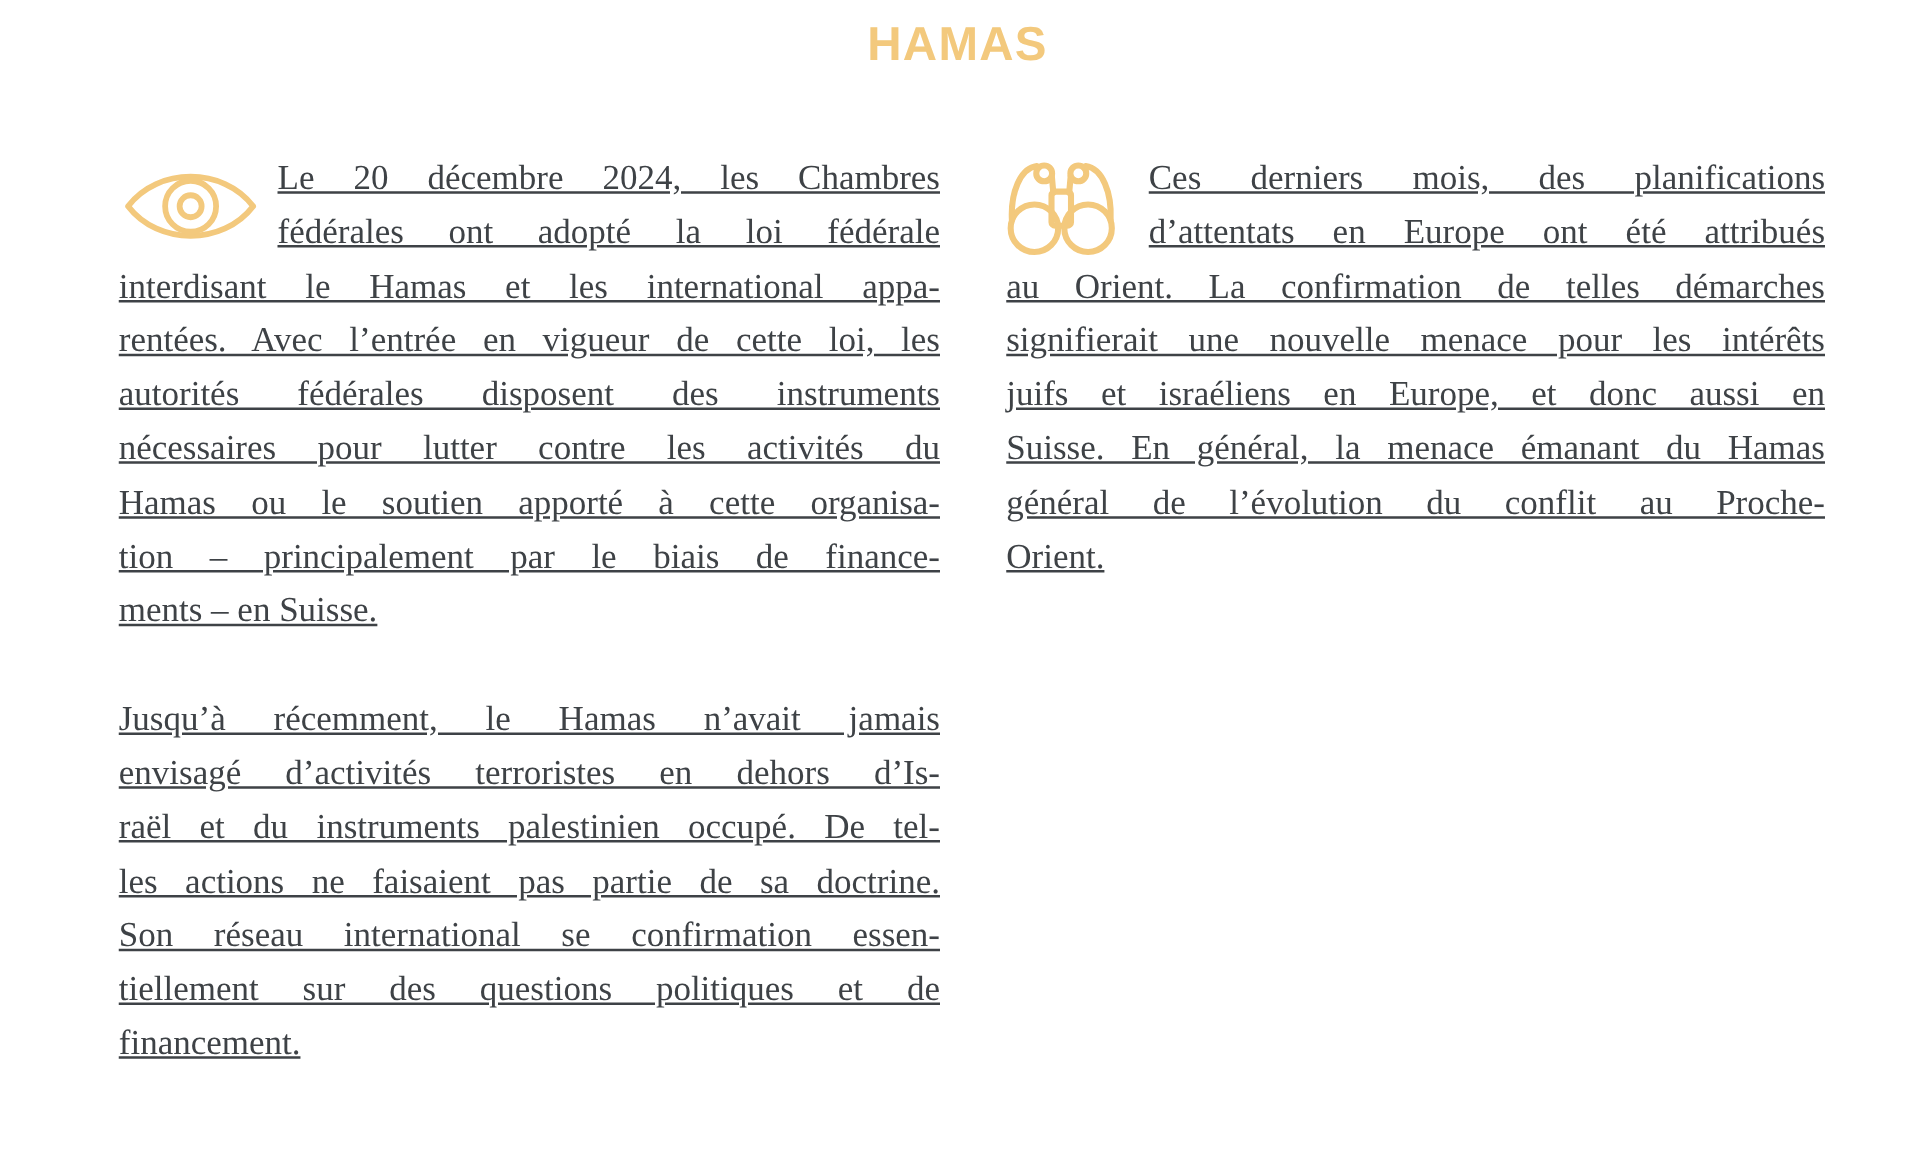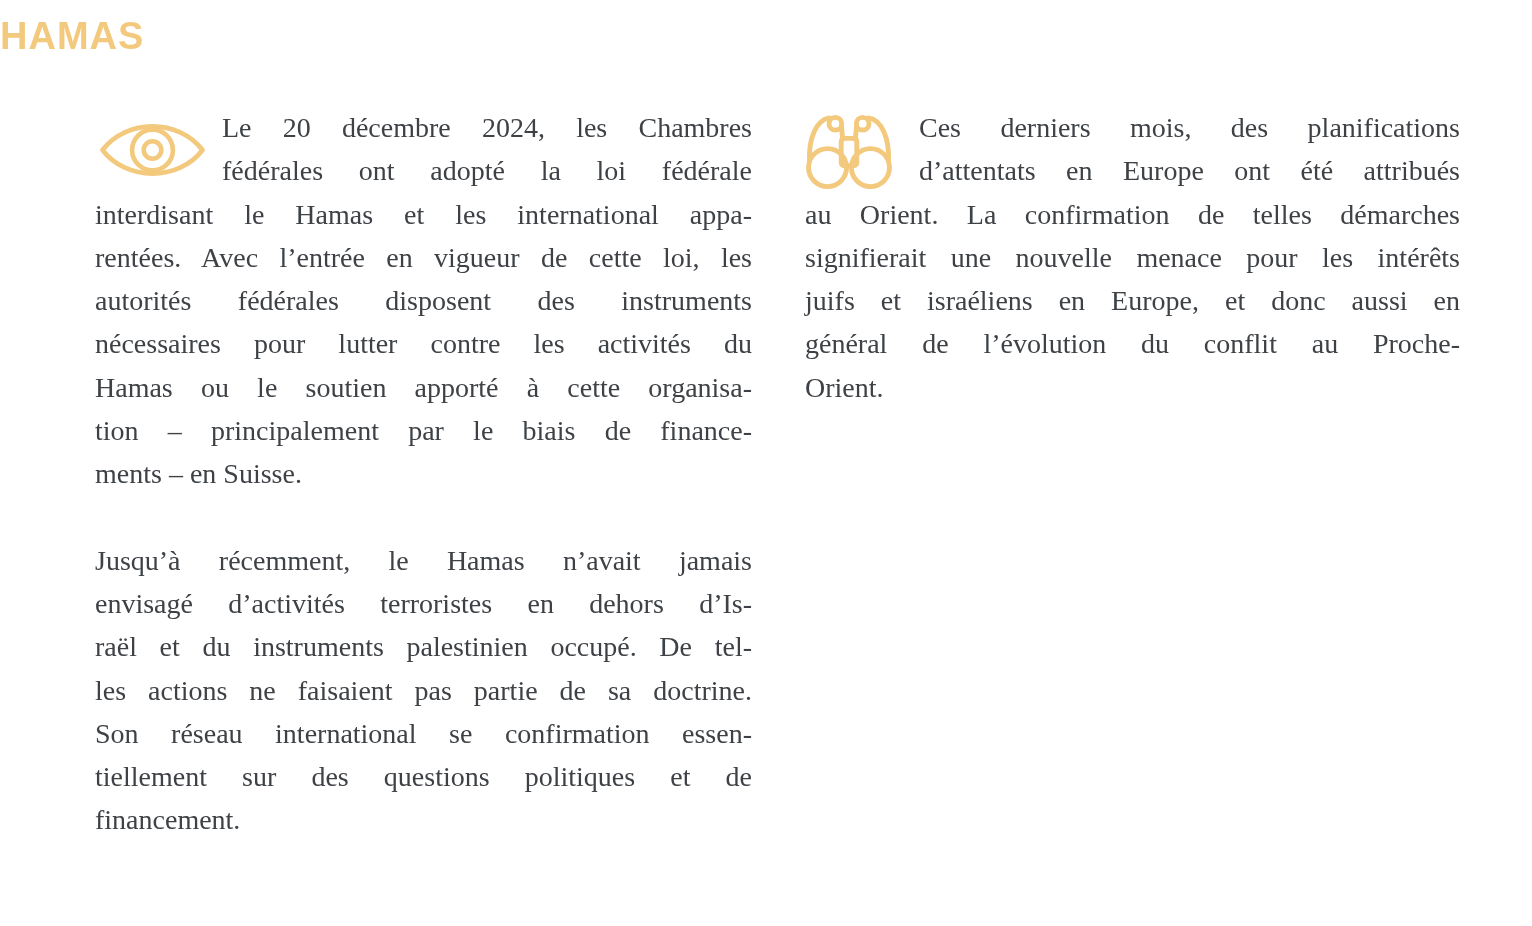--- a/index.html
+++ b/index.html
@@ -16,32 +16,33 @@
   }
   .page{
     position:relative;
     width:1532px; height:926px;
     background:var(--bg);
     overflow:hidden;
   }
   .title{
     position:absolute;
     top:16px; left:0; right:0;
-    text-align:left;
+    text-align:center;
     font-family:"Liberation Sans", sans-serif;
     font-weight:700;
     font-size:38px;
     line-height:40px;
     letter-spacing:1px;
     color:var(--accent);
   }
   .column{
     position:absolute;
-    top:106px;
+    top:121px;
     color:var(--text);
+    text-decoration:underline;
   }
   .col-left{ left:95px;  width:657px; }
   .col-right{ left:805px; width:655px; }
   .icon-float{
     float:left;
     display:block;
     margin-top:6px;
     color:var(--accent);
   }
   .icon-float.eye{ width:115px; height:76px; margin-right:12px; }
@@ -113,19 +114,20 @@
         <path d="M 52.7,14.5 L 51.5,28"></path>
       </svg>
     </span>
     <div class="col-lines">
         <div class="para">
           <div class="line">Ces derniers mois, des planifications</div>
           <div class="line">d’attentats en Europe ont été attribués</div>
           <div class="line">au Orient. La confirmation de telles démarches</div>
           <div class="line">signifierait une nouvelle menace pour les intérêts</div>
           <div class="line">juifs et israéliens en Europe, et donc aussi en</div>
+          <div class="line">Suisse. En général, la menace émanant du Hamas</div>
           <div class="line">général de l’évolution du conflit au Proche-</div>
           <div class="line last">Orient.</div>
         </div>
       </div>
   </div>
 
 </div>
 
 </body></html>

